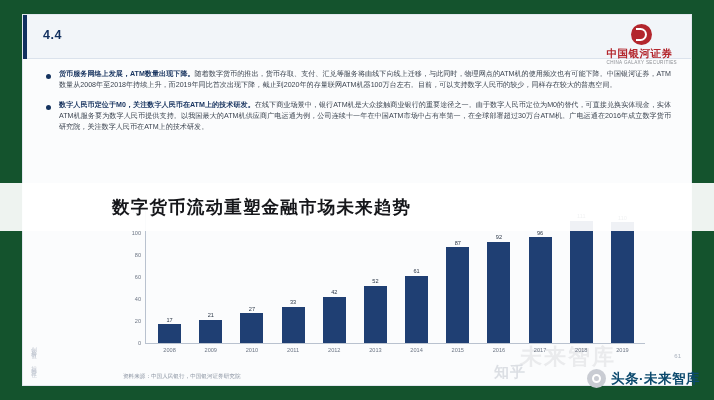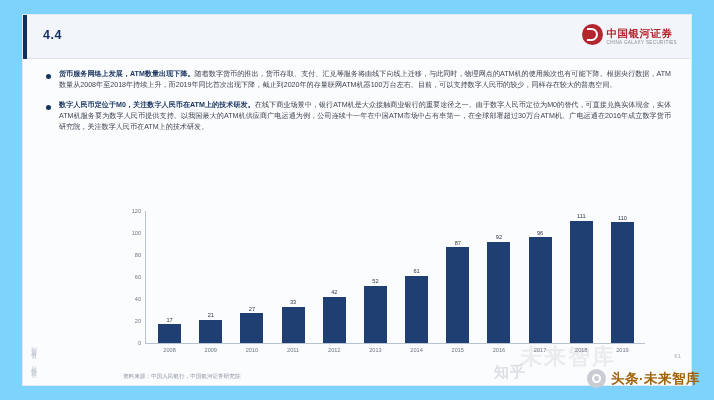--- a/index.html
+++ b/index.html
@@ -20,21 +20,21 @@
     background: #ffffff;
     overflow: hidden;
   }
 
   
   .slide {
     position: absolute;
     left: 0; top: 0;
     width: 714px;
     height: 400px;
-    background: #7dd3fc;
+    background: #14532d;
   }
   .slide-inner {
     position: absolute;
     left: 22px; top: 14px;
     width: 670px;
     height: 372px;
     background: #fbfcfd;
     border: 1px solid #e3e8ef;
     box-sizing: border-box;
   }
@@ -70,22 +70,23 @@
     font-weight: bold;
     color: #12305f;
     letter-spacing: 0.6px;
   }
 
   
   .logo-box {
     position: absolute;
     right: 14px; top: 9px;
     display: flex;
-    align-items: flex-end;
+    align-items: center;
     gap: 3px;
+    flex-direction: column;
   }
   .logo-mark {
     width: 21px; height: 21px;
     border-radius: 50%;
     background: #b3262d;
     position: relative;
     flex: none;
   }
   .logo-mark::after {
     content: "";
@@ -279,21 +280,21 @@
     position: absolute;
     left: 5px; top: 5px;
     width: 9px; height: 9px;
     border: 2px solid #fff;
     border-radius: 50%;
     box-sizing: border-box;
   }
   .wm-brand-text {
     font-size: 13.5px;
     font-weight: bold;
-    color: #a16207;
+    color: #0c4a6e;
     letter-spacing: 0.5px;
   }
 </style>
 </head>
 <body>
 
 <div class="page">
 
   <div class="slide">
     <div class="slide-inner">
@@ -307,21 +308,21 @@
           <div class="logo-text">
             <div class="logo-cn">中国银河证券</div>
             <div class="logo-en">CHINA GALAXY SECURITIES</div>
           </div>
         </div>
       </div>
 
       <div class="bullets">
         <div class="bullet">
           <div class="b-text">
-            <span class="b-strong">货币服务网络上发展，ATM数量出现下降。</span><span>随着数字货币的推出，货币存取、支付、汇兑等服务将由线下向线上迁移，与此同时，物理网点的ATM机的使用频次也有可能下降。根据央行数据，ATM数量从2008年至2018年持续上升，而2019年同比首次出现下降，截止到2020年的存量联网ATM机器100万台左右。目前，可以支持数字人民币的较少，同样存在较大的普惠空间。</span>
+            <span class="b-strong">货币服务网络上发展，ATM数量出现下降。</span><span>随着数字货币的推出，货币存取、支付、汇兑等服务将由线下向线上迁移，与此同时，物理网点的ATM机的使用频次也有可能下降。中国银河证券，ATM数量从2008年至2018年持续上升，而2019年同比首次出现下降，截止到2020年的存量联网ATM机器100万台左右。目前，可以支持数字人民币的较少，同样存在较大的普惠空间。</span>
           </div>
         </div>
         <div class="bullet">
           <div class="b-text">
             <span class="b-strong">数字人民币定位于M0，关注数字人民币在ATM上的技术研发。</span><span>在线下商业场景中，银行ATM机是大众接触商业银行的重要途径之一。由于数字人民币定位为M0的替代，可直接兑换实体现金，实体ATM机服务要为数字人民币提供支持。以我国最大的ATM机供应商广电运通为例，公司连续十一年在中国ATM市场中占有率第一，在全球部署超过30万台ATM机。广电运通在2016年成立数字货币研究院，关注数字人民币在ATM上的技术研发。</span>
           </div>
         </div>
       </div>
 
       <div class="chart-area">
@@ -402,20 +403,23 @@
           </div>
       </div>
 
       <div class="chart-source">资料来源：中国人民银行，中国银河证券研究院</div>
       <div class="page-no">61</div>
       <div class="side-vert">创造价值 / 担当责任</div>
 
     </div>
   </div>
 
+  <div class="banner">
+    <div class="banner-title">数字货币流动重塑金融市场未来趋势</div>
+  </div>
 
   <div class="wm-center">未来智库</div>
   <div class="wm-zhihu">知乎</div>
   <div class="wm-brand">
     <div class="wm-brand-icon"></div>
     <div class="wm-brand-text">头条·未来智库</div>
   </div>
 
 </div>
 

